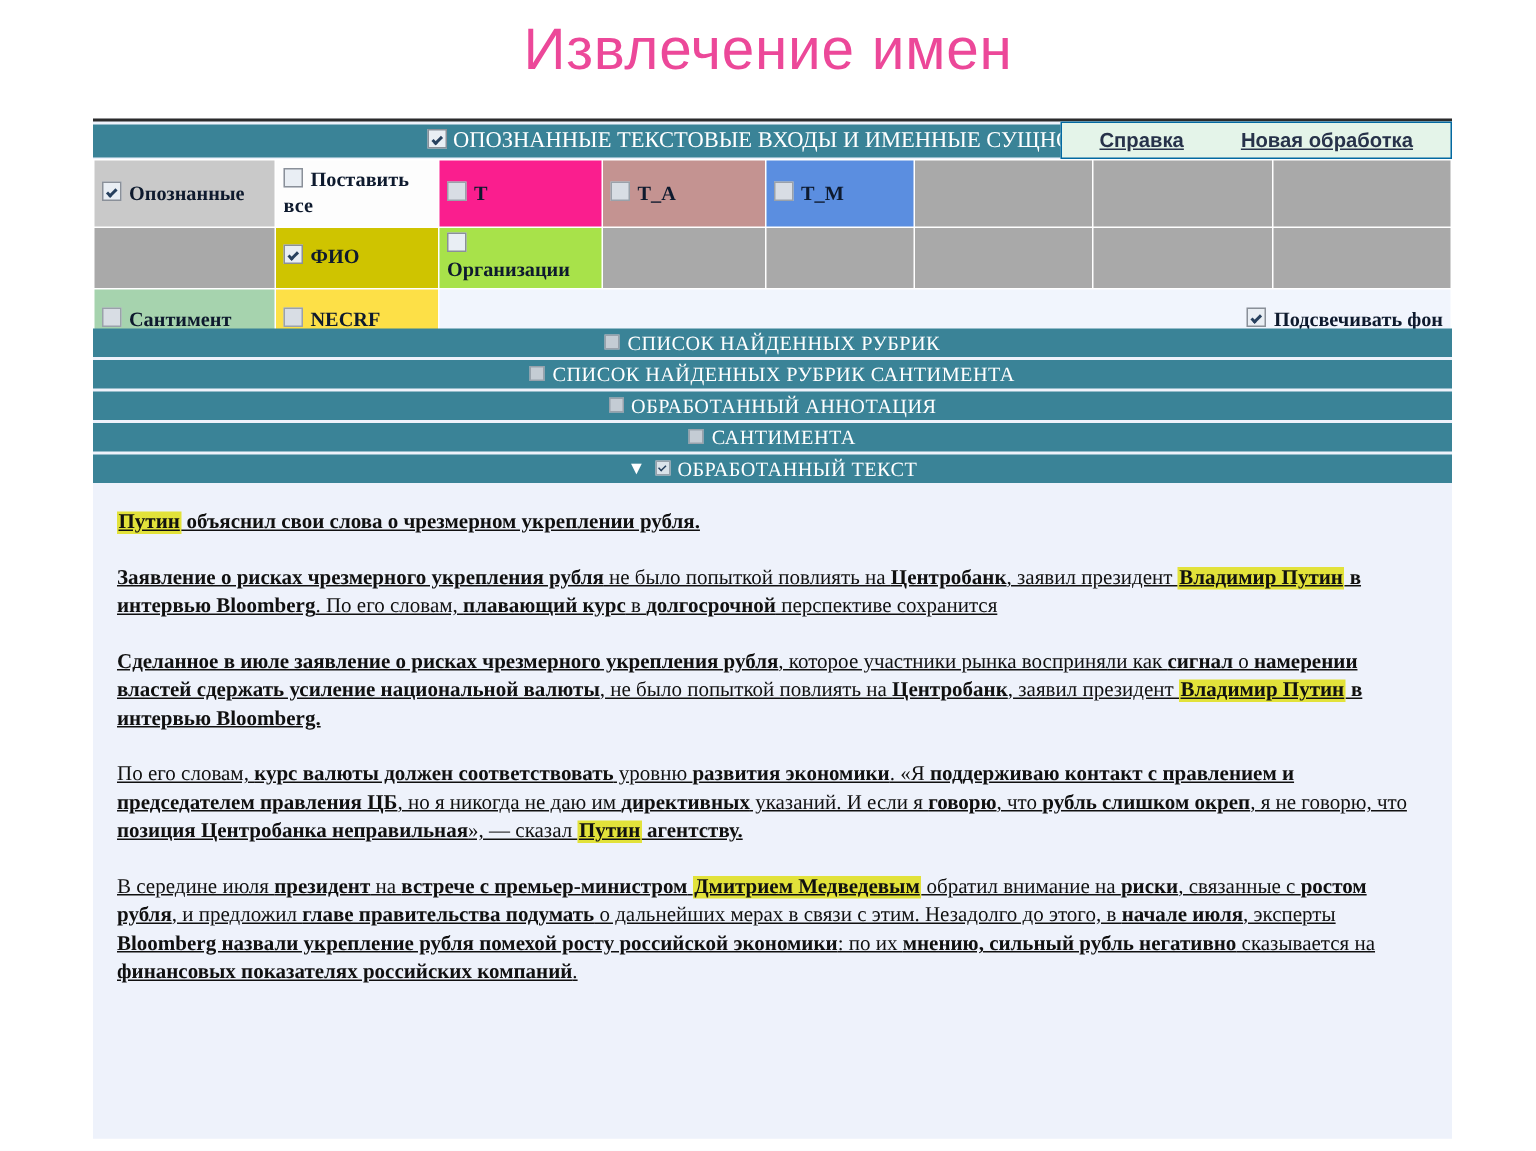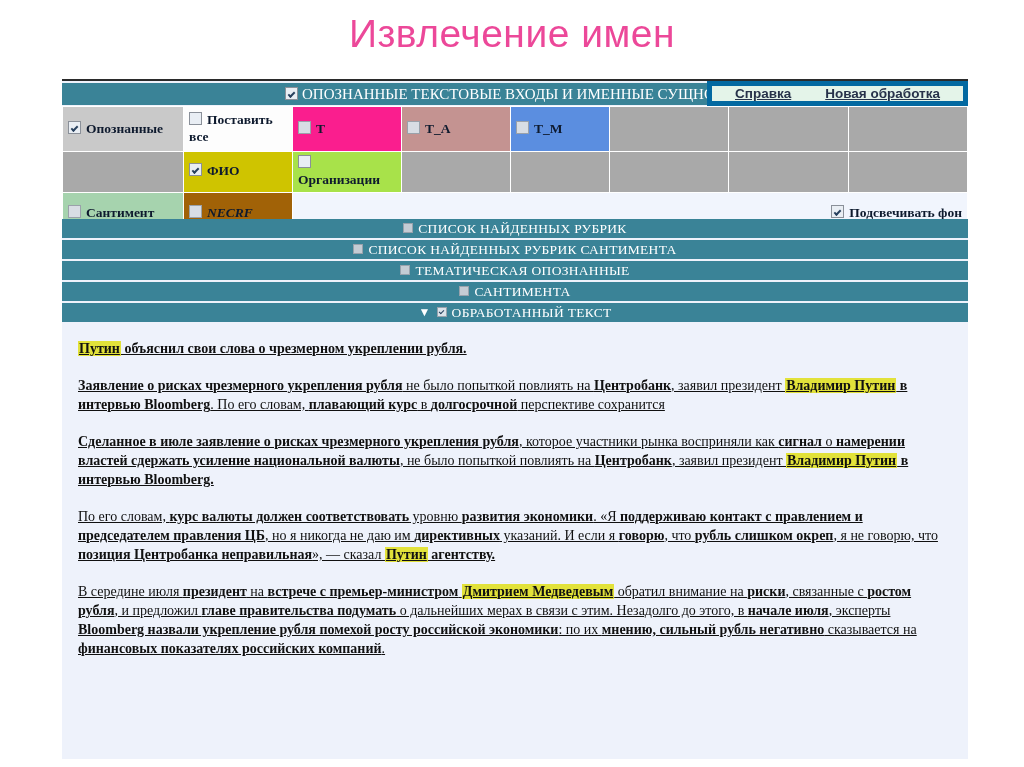--- a/index.html
+++ b/index.html
@@ -72,21 +72,21 @@
   .main-header .cbx { margin-right: 4px; }
 
   
   .popup {
     position: absolute;
     left: 645px;
     top: 2px;
     width: 261px;
     height: 25px;
     background: #e4f4e9;
-    border: 5px solid #0369a1;
+    border: 1px solid #0369a1;
     box-sizing: border-box;
     display: flex;
     align-items: center;
     justify-content: space-around;
     padding: 0 6px;
   }
   .popup a {
     font-family: "Liberation Sans", "DejaVu Sans", sans-serif;
     font-size: 13.5px;
     font-weight: bold;
@@ -123,21 +123,21 @@
 
   .c-grey   { background: #a9a9a9; }
   .c-silver { background: #c9c9c9; }
   .c-white  { background: #fdfdfd; }
   .c-pink   { background: #fa1e8e; }
   .c-rose   { background: #c49391; }
   .c-blue   { background: #5b8ee0; }
   .c-olive  { background: #cfc400; }
   .c-lime   { background: #a8e24a; }
   .c-mint   { background: #a6d3ae; }
-  .c-green  { background: #a16207; font-style: italic; }
+  .c-green  { background: #fde047; }
   .c-pale   { background: #f1f5fd; text-align: right; }
 
   
   .cb {
     display: inline-block;
     width: 11px;
     height: 11px;
     border: 1px solid #8a9099;
     background: #e9eef4;
     vertical-align: -1px;
@@ -278,21 +278,21 @@
         <td class="c-mint"><span class="cb flat"></span><span>Сантимент</span></td>
         <td class="c-green"><span class="cb flat"></span><span>NECRF</span></td>
         <td class="c-pale" colspan="6"><span class="cb on"></span><span>Подсвечивать фон</span></td>
       </tr>
     </tbody>
       </table>
 
     <div class="sections">
       <div class="sec-bar"><span class="sq"></span><span>СПИСОК НАЙДЕННЫХ РУБРИК</span></div>
       <div class="sec-bar"><span class="sq"></span><span>СПИСОК НАЙДЕННЫХ РУБРИК САНТИМЕНТА</span></div>
-      <div class="sec-bar"><span class="sq"></span><span>ТЕМАТИЧЕСКАЯ ОПОЗНАННЫЕ</span></div>
+      <div class="sec-bar"><span class="sq"></span><span>ОБРАБОТАННЫЙ АННОТАЦИЯ</span></div>
       <div class="sec-bar"><span class="sq"></span><span>САНТИМЕНТА</span></div>
       <div class="sec-bar"><span class="tri">▼</span><span class="sq on"></span><span>ОБРАБОТАННЫЙ ТЕКСТ</span></div>
     </div>
 
     <div class="doc">
       <p class="para"><span class="hl">Путин</span><span class="b"> объяснил свои слова о чрезмерном укреплении рубля.</span></p>
       <p class="para"><span class="b">Заявление о рисках чрезмерного укрепления рубля</span><span> не было попыткой повлиять на </span><span class="b">Центробанк</span><span>, заявил президент </span><span class="hl">Владимир Путин</span><span class="b"> в интервью Bloomberg</span><span>. По его словам, </span><span class="b">плавающий курс</span><span> в </span><span class="b">долгосрочной</span><span> перспективе сохранится</span></p>
       <p class="para"><span class="b">Сделанное в июле заявление о рисках чрезмерного укрепления рубля</span><span>, которое участники рынка восприняли как </span><span class="b">сигнал</span><span> о </span><span class="b">намерении властей сдержать усиление национальной валюты</span><span>, не было попыткой повлиять на </span><span class="b">Центробанк</span><span>, заявил президент </span><span class="hl">Владимир Путин</span><span class="b"> в интервью Bloomberg.</span></p>
       <p class="para"><span>По его словам, </span><span class="b">курс валюты должен соответствовать</span><span> уровню </span><span class="b">развития экономики</span><span>. «Я </span><span class="b">поддерживаю контакт с правлением и председателем правления ЦБ</span><span>, но я никогда не даю им </span><span class="b">директивных</span><span> указаний. И если я </span><span class="b">говорю</span><span>, что </span><span class="b">рубль слишком окреп</span><span>, я не говорю, что </span><span class="b">позиция Центробанка неправильная</span><span>», — сказал </span><span class="hl">Путин</span><span class="b"> агентству.</span></p>
       <p class="para"><span>В середине июля </span><span class="b">президент</span><span> на </span><span class="b">встрече с премьер-министром</span><span> </span><span class="hl">Дмитрием Медведевым</span><span> обратил внимание на </span><span class="b">риски</span><span>, связанные с </span><span class="b">ростом рубля</span><span>, и предложил </span><span class="b">главе правительства подумать</span><span> о дальнейших мерах в связи с этим. Незадолго до этого, в </span><span class="b">начале июля</span><span>, эксперты </span><span class="b">Bloomberg назвали укрепление рубля помехой росту российской экономики</span><span>: по их </span><span class="b">мнению, сильный рубль негативно</span><span> сказывается на </span><span class="b">финансовых показателях российских компаний</span><span>.</span></p>

